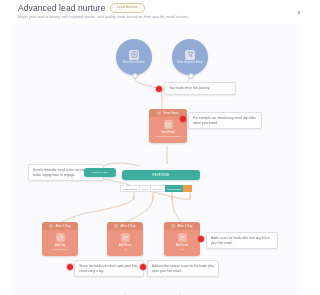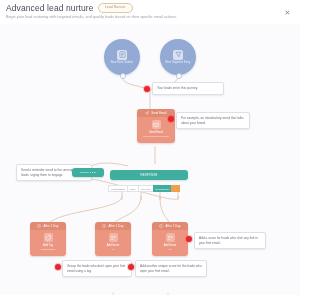--- a/index.html
+++ b/index.html
@@ -2,21 +2,21 @@
 <html><head>
 <meta charset="utf-8">
 <style>
   html,body{margin:0;padding:0;}
   body{
     width:300px;height:295px;overflow:hidden;
     background:#ffffff;
     font-family:"Liberation Sans", sans-serif;
     -webkit-font-smoothing:antialiased;
   }
-  .app{position:relative;width:300px;height:295px;}
+  .app{position:relative;width:300px;height:295px;margin-left:12px;}
 
   
   .header{
     position:absolute;left:0;top:0;width:300px;height:24px;
     background:#ffffff;
   }
   .title-row{position:absolute;left:6px;top:3px;display:flex;align-items:center;gap:4px;}
   .title{font-size:8.5px;color:#4a4a5a;letter-spacing:.1px;}
   .badge{
     border:1px solid #d8c9a8;border-radius:8px;

